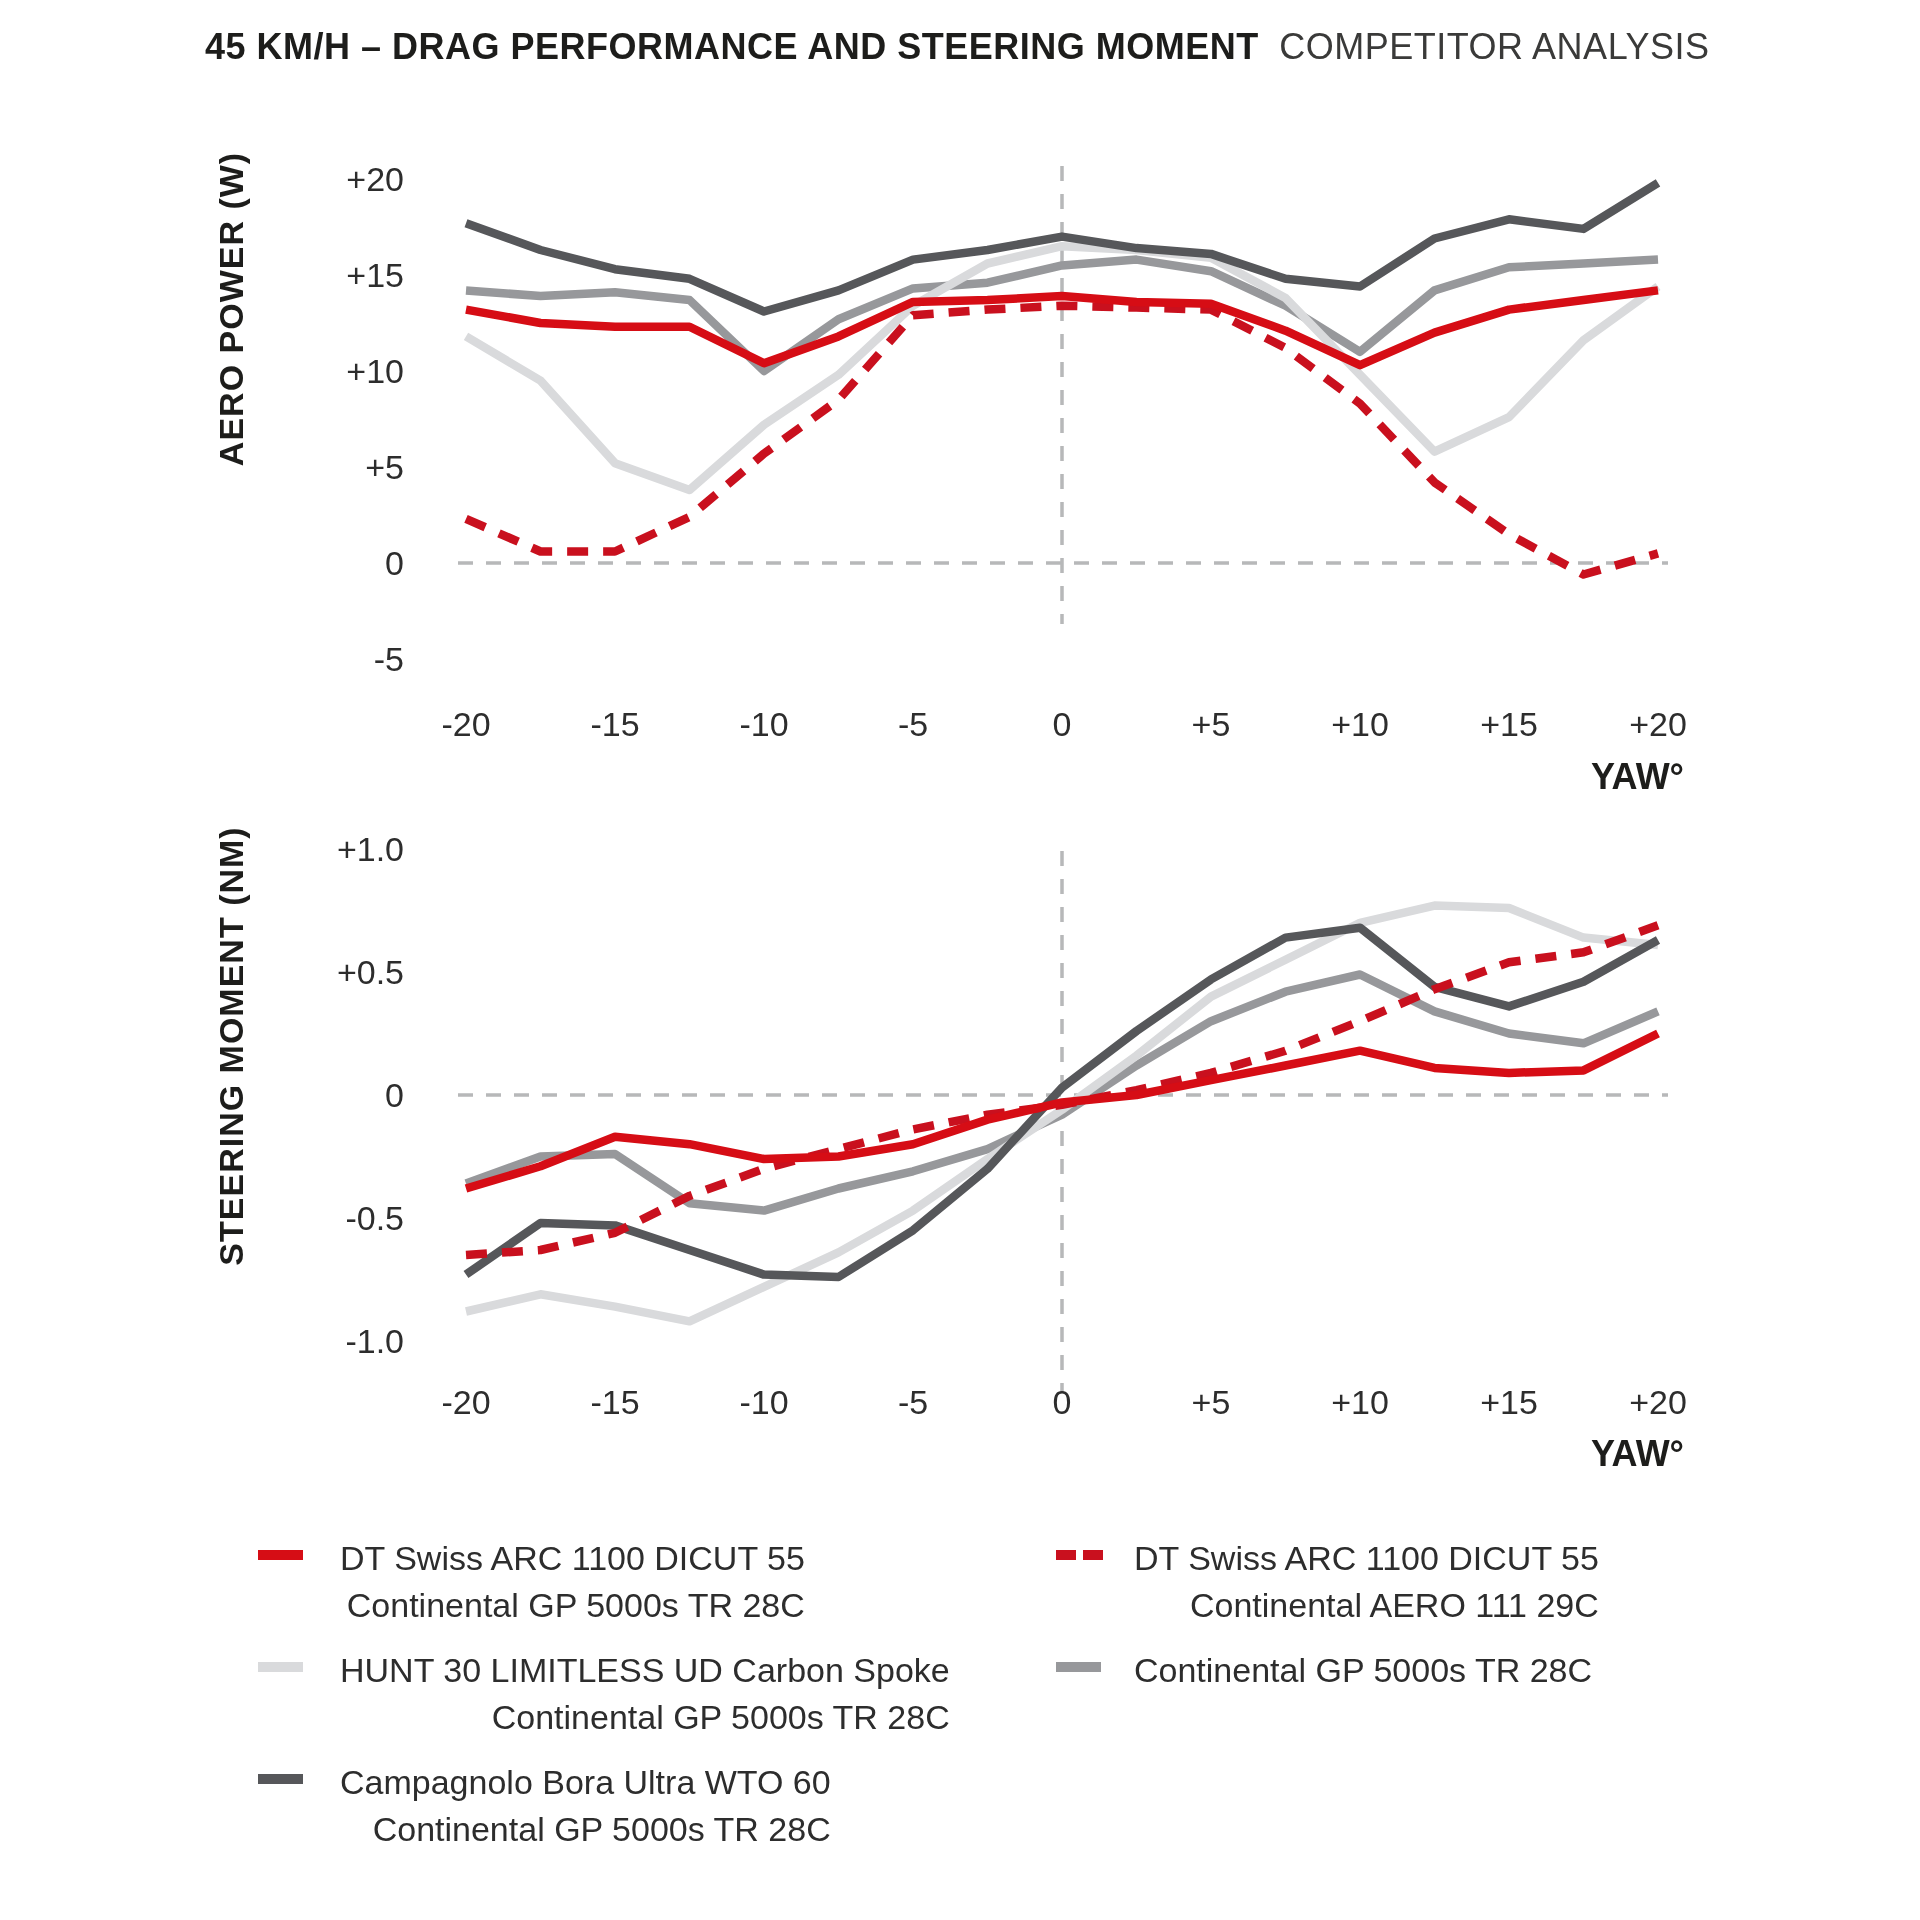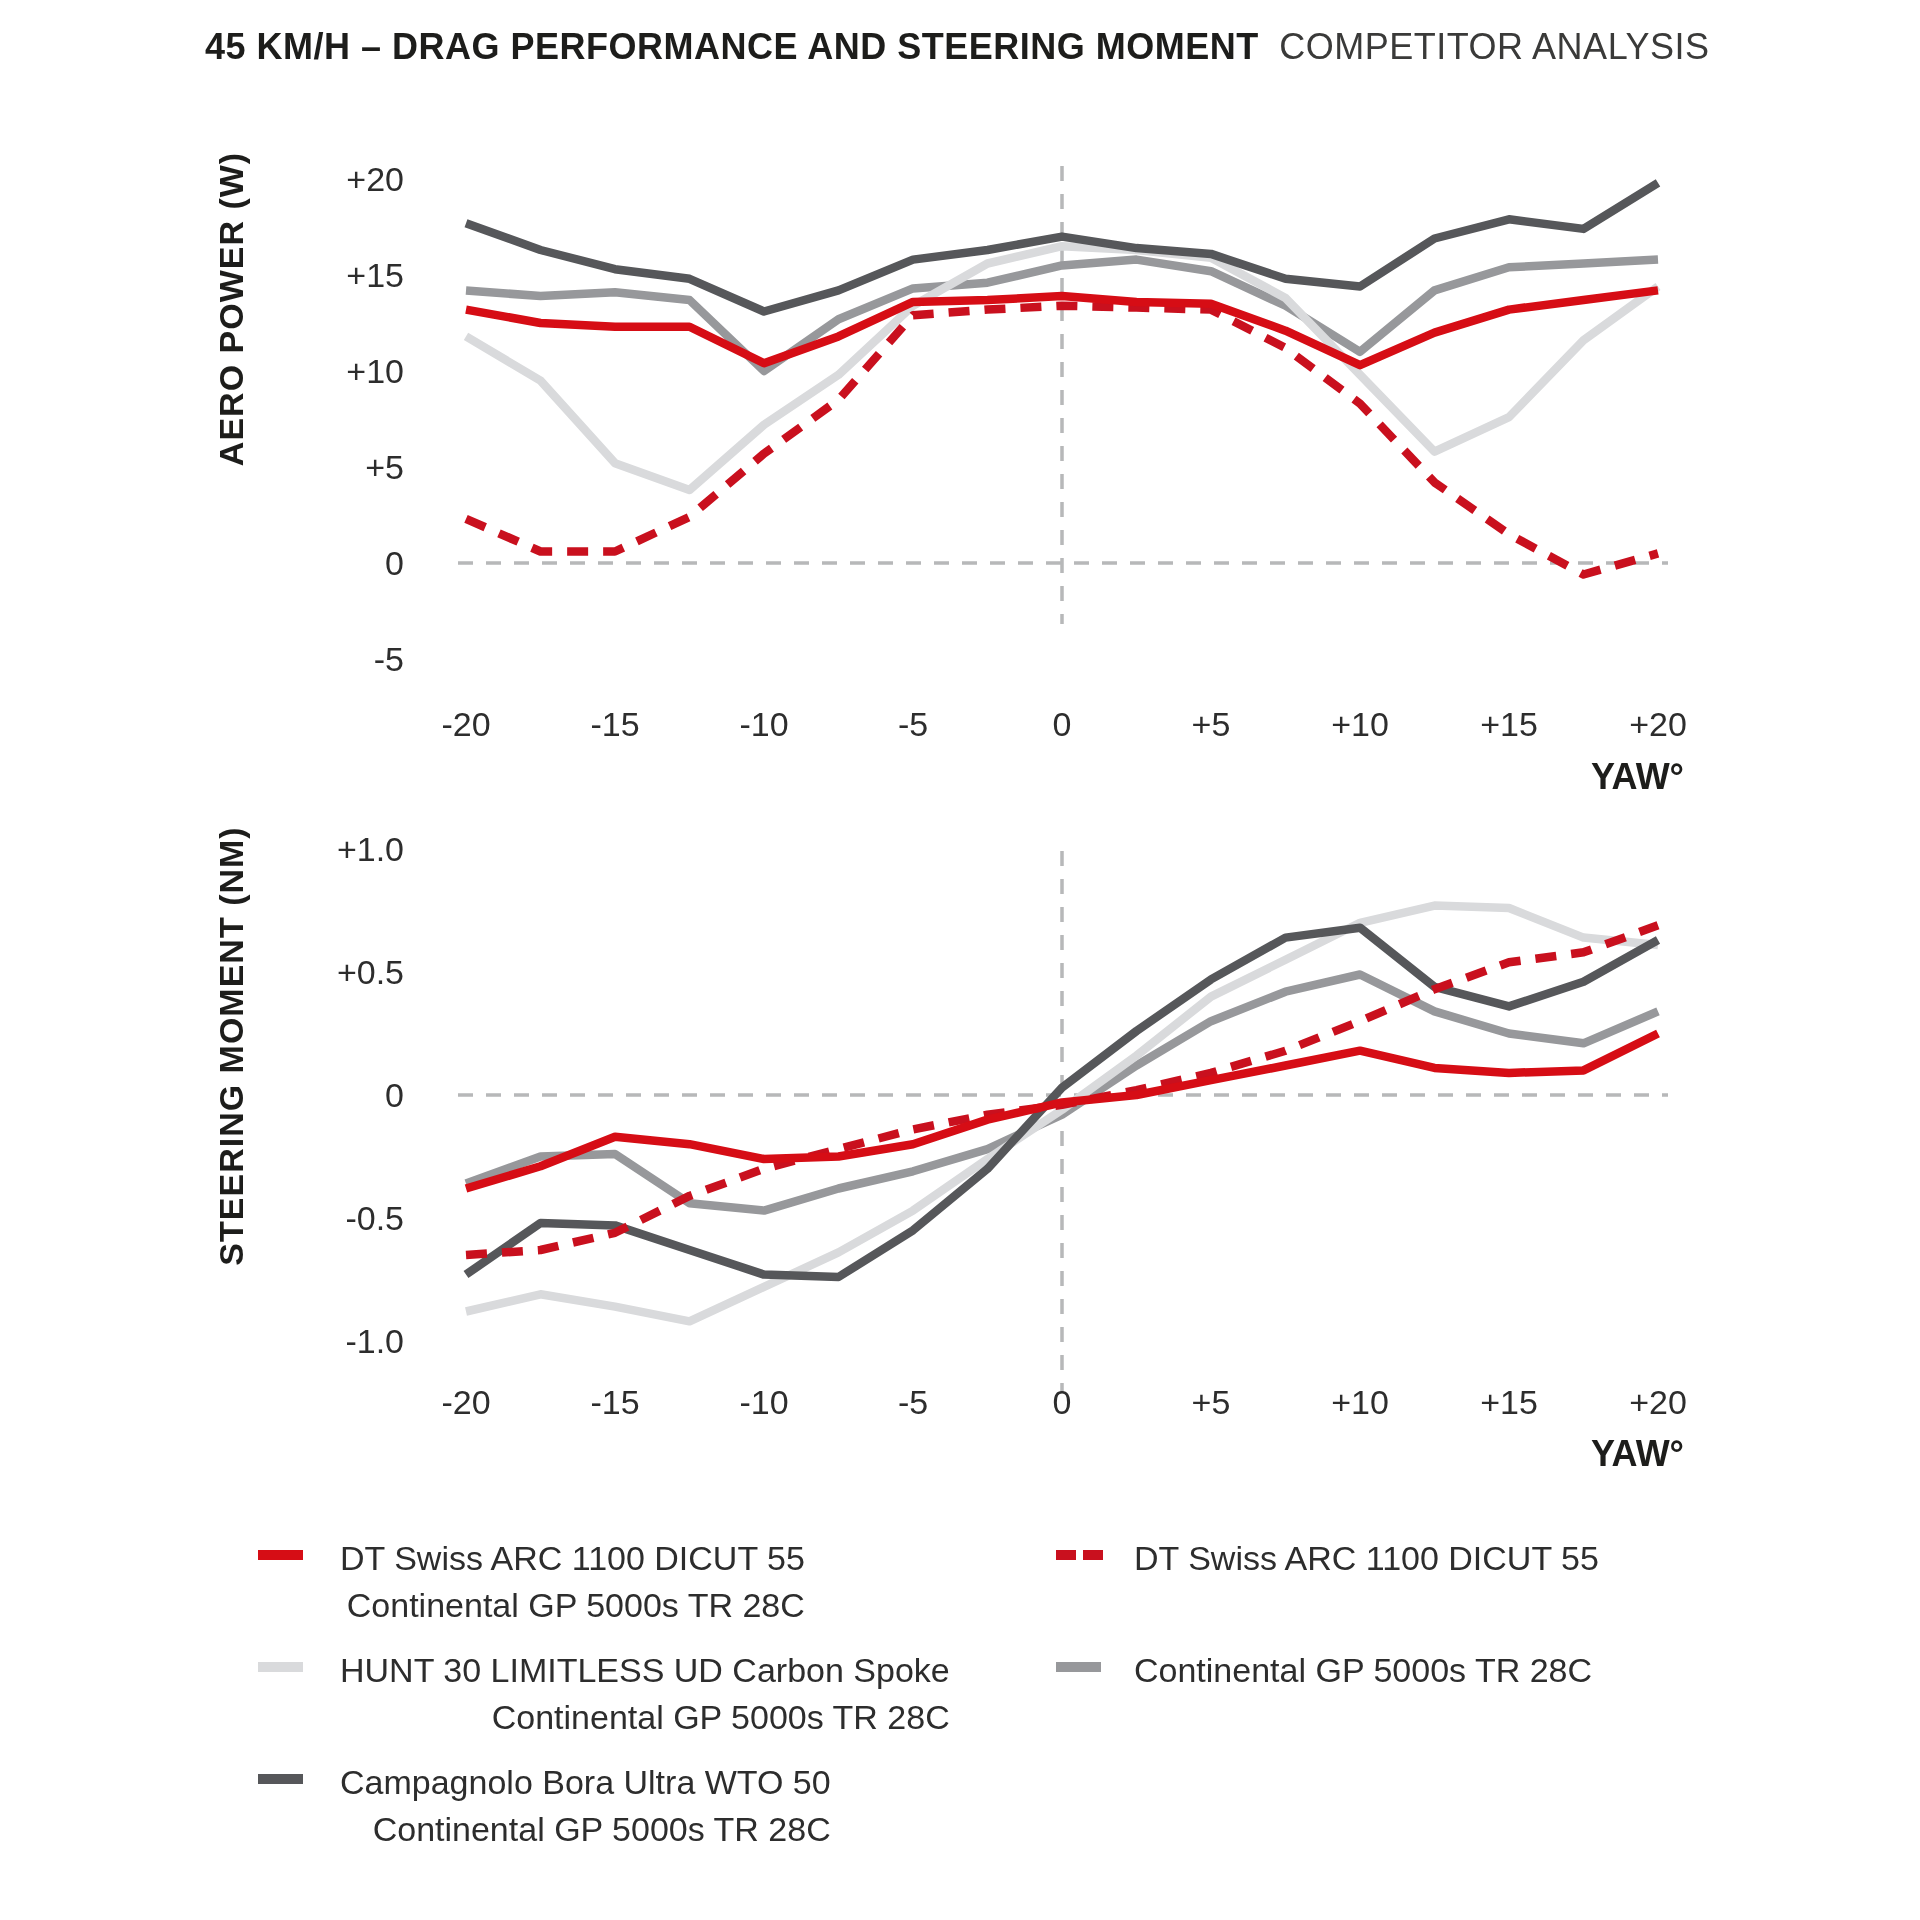--- a/index.html
+++ b/index.html
@@ -89,29 +89,30 @@
         <span class="bar" style="left: 0px; width: 45px; background: rgb(217, 218, 220);"></span>
       </div>
       <div class="legend-row" style="left: 340px; top: 1647px;">
         <div>HUNT 30 LIMITLESS UD Carbon Spoke</div>
         <div>Continental GP 5000s TR 28C</div>
       </div>
       <div class="swatch" style="left: 258px; top: 1774px; width: 47px;">
         <span class="bar" style="left: 0px; width: 45px; background: rgb(86, 87, 90);"></span>
       </div>
       <div class="legend-row" style="left: 340px; top: 1759px;">
-        <div>Campagnolo Bora Ultra WTO 50</div>
+        <div>Campagnolo Bora Ultra WTO 60</div>
         <div>Continental GP 5000s TR 28C</div>
       </div>
       <div class="swatch" style="left: 1056px; top: 1550px; width: 47px;">
         <span class="bar" style="left: 0px; width: 20px; background: rgb(201, 16, 30);"></span>
         <span class="bar" style="left: 27px; width: 20px; background: rgb(201, 16, 30);"></span>
       </div>
       <div class="legend-row" style="left: 1134px; top: 1535px;">
         <div>DT Swiss ARC 1100 DICUT 55</div>
+        <div>Continental AERO 111 29C</div>
       </div>
       <div class="swatch" style="left: 1056px; top: 1662px; width: 47px;">
         <span class="bar" style="left: 0px; width: 45px; background: rgb(151, 152, 155);"></span>
       </div>
       <div class="legend-row" style="left: 1134px; top: 1647px;">
         <div>Continental GP 5000s TR 28C</div>
       </div>
     </div>
 </div>
 

